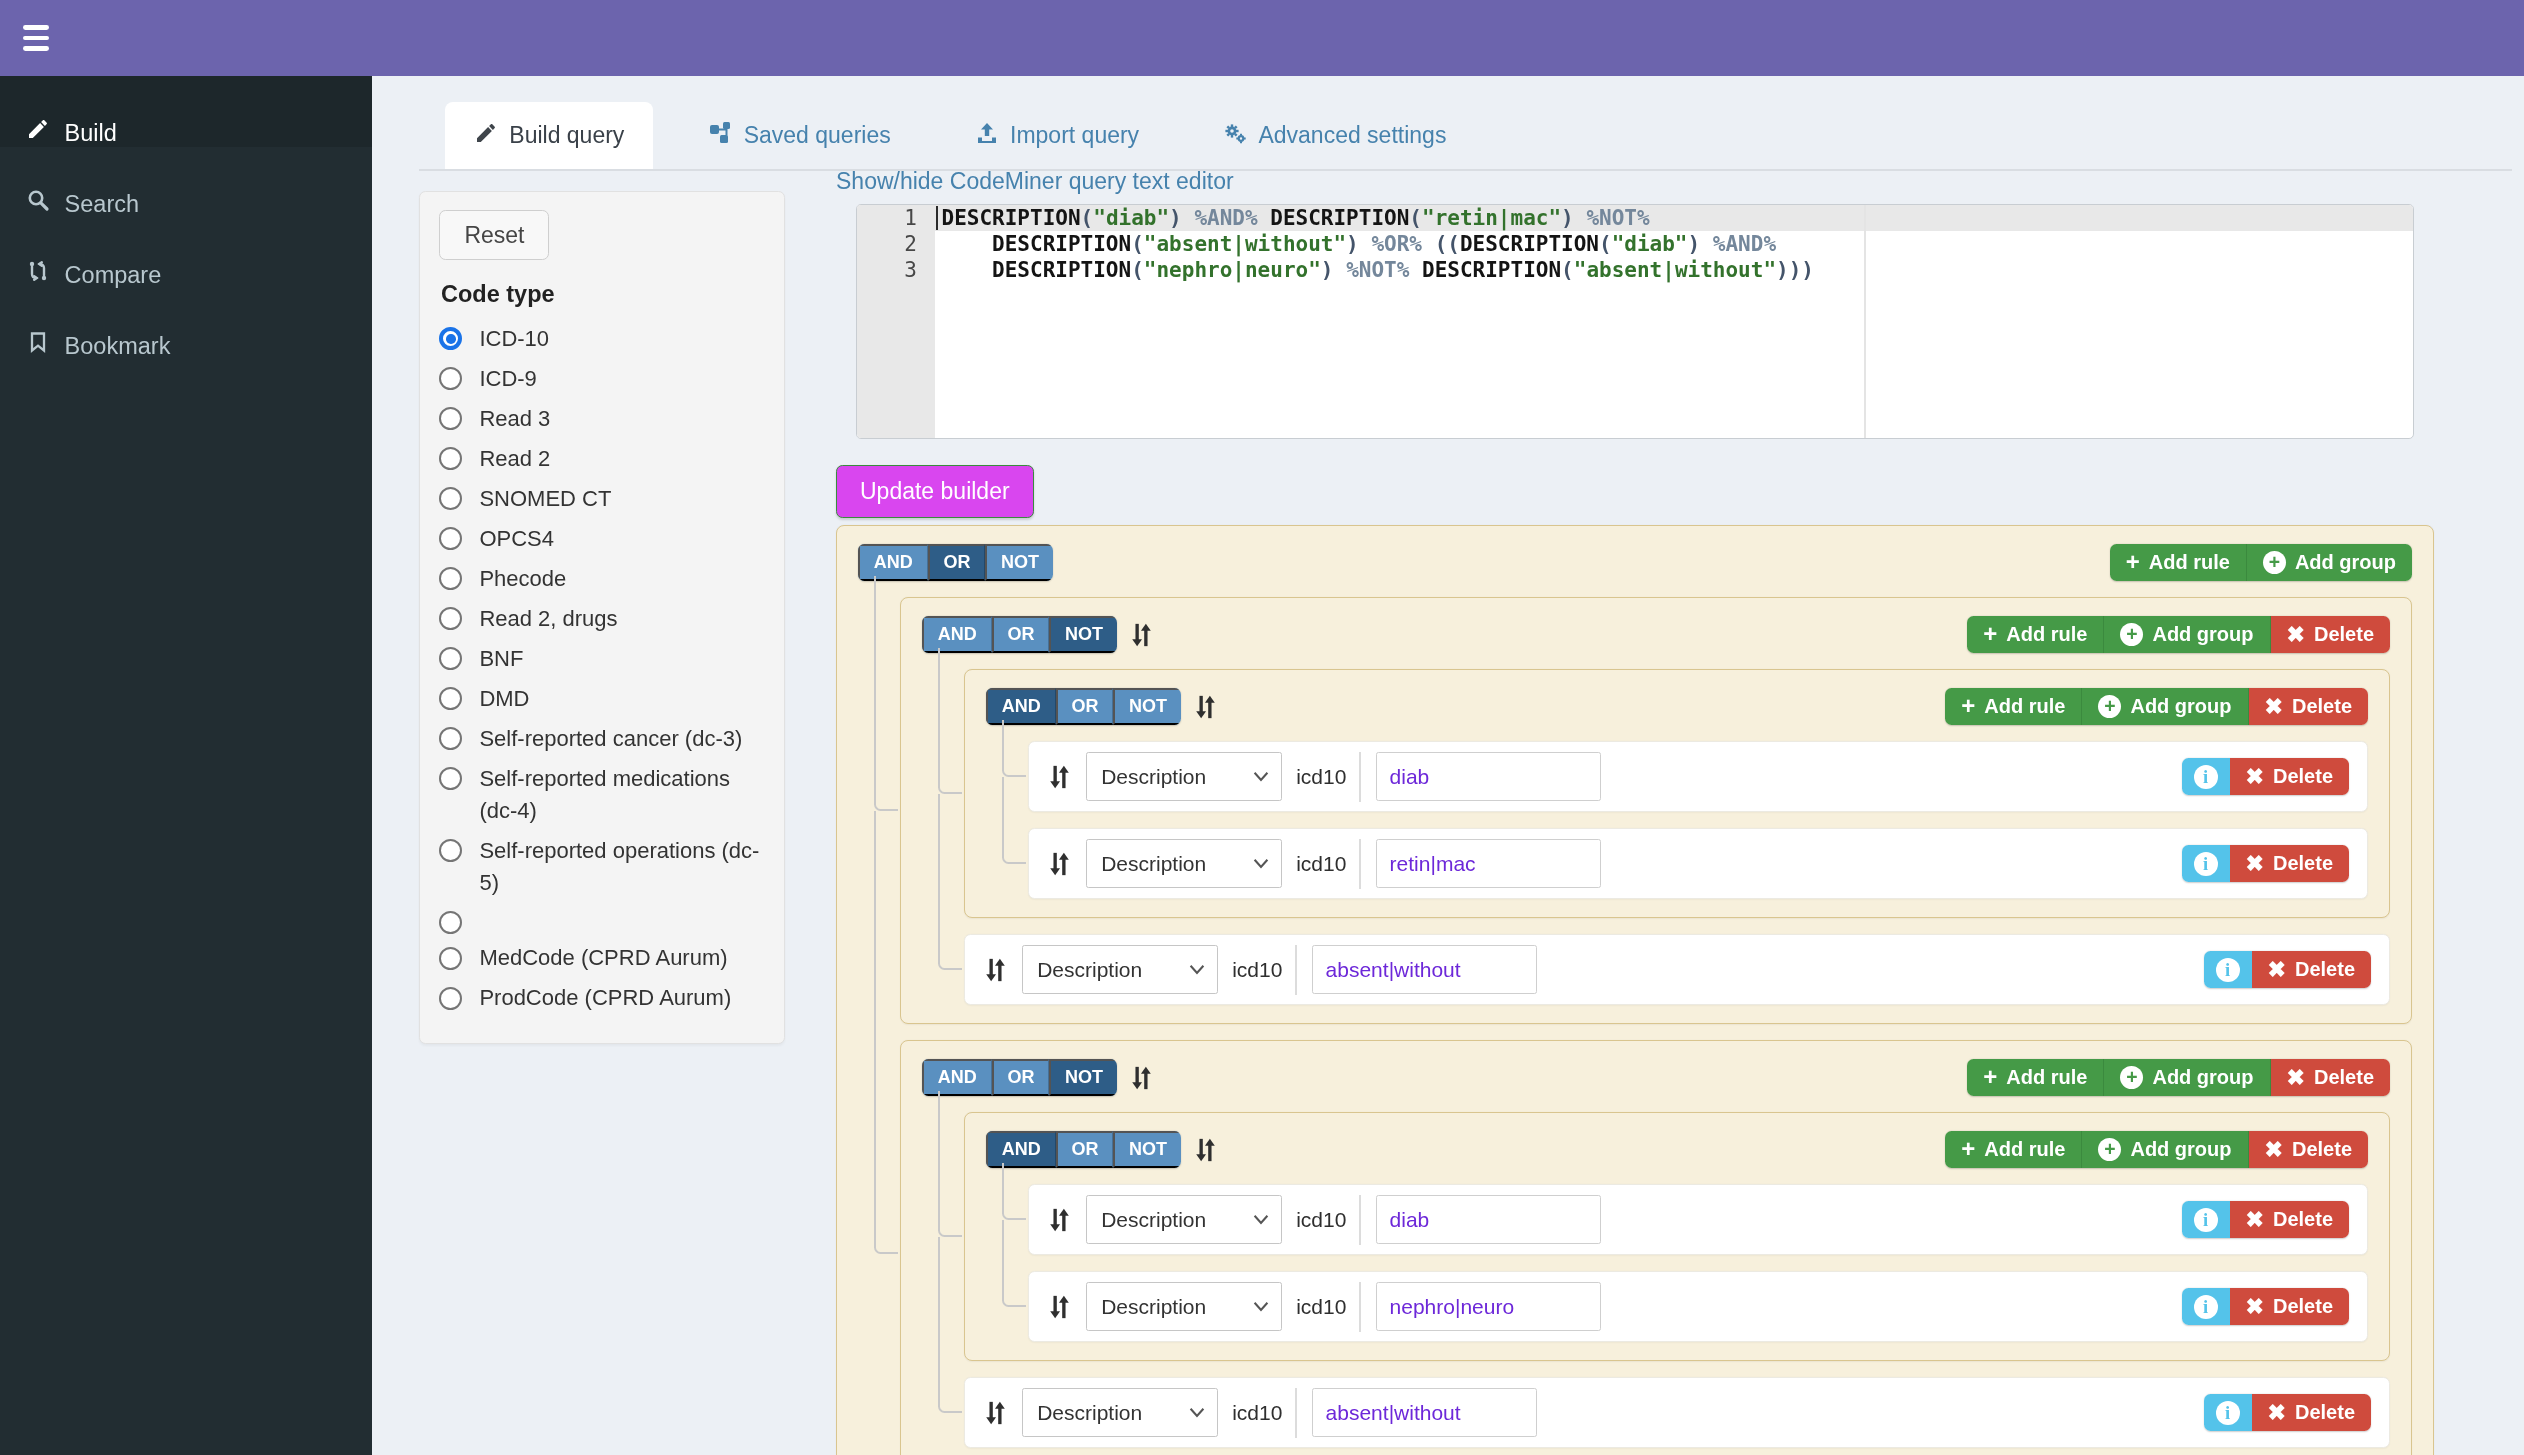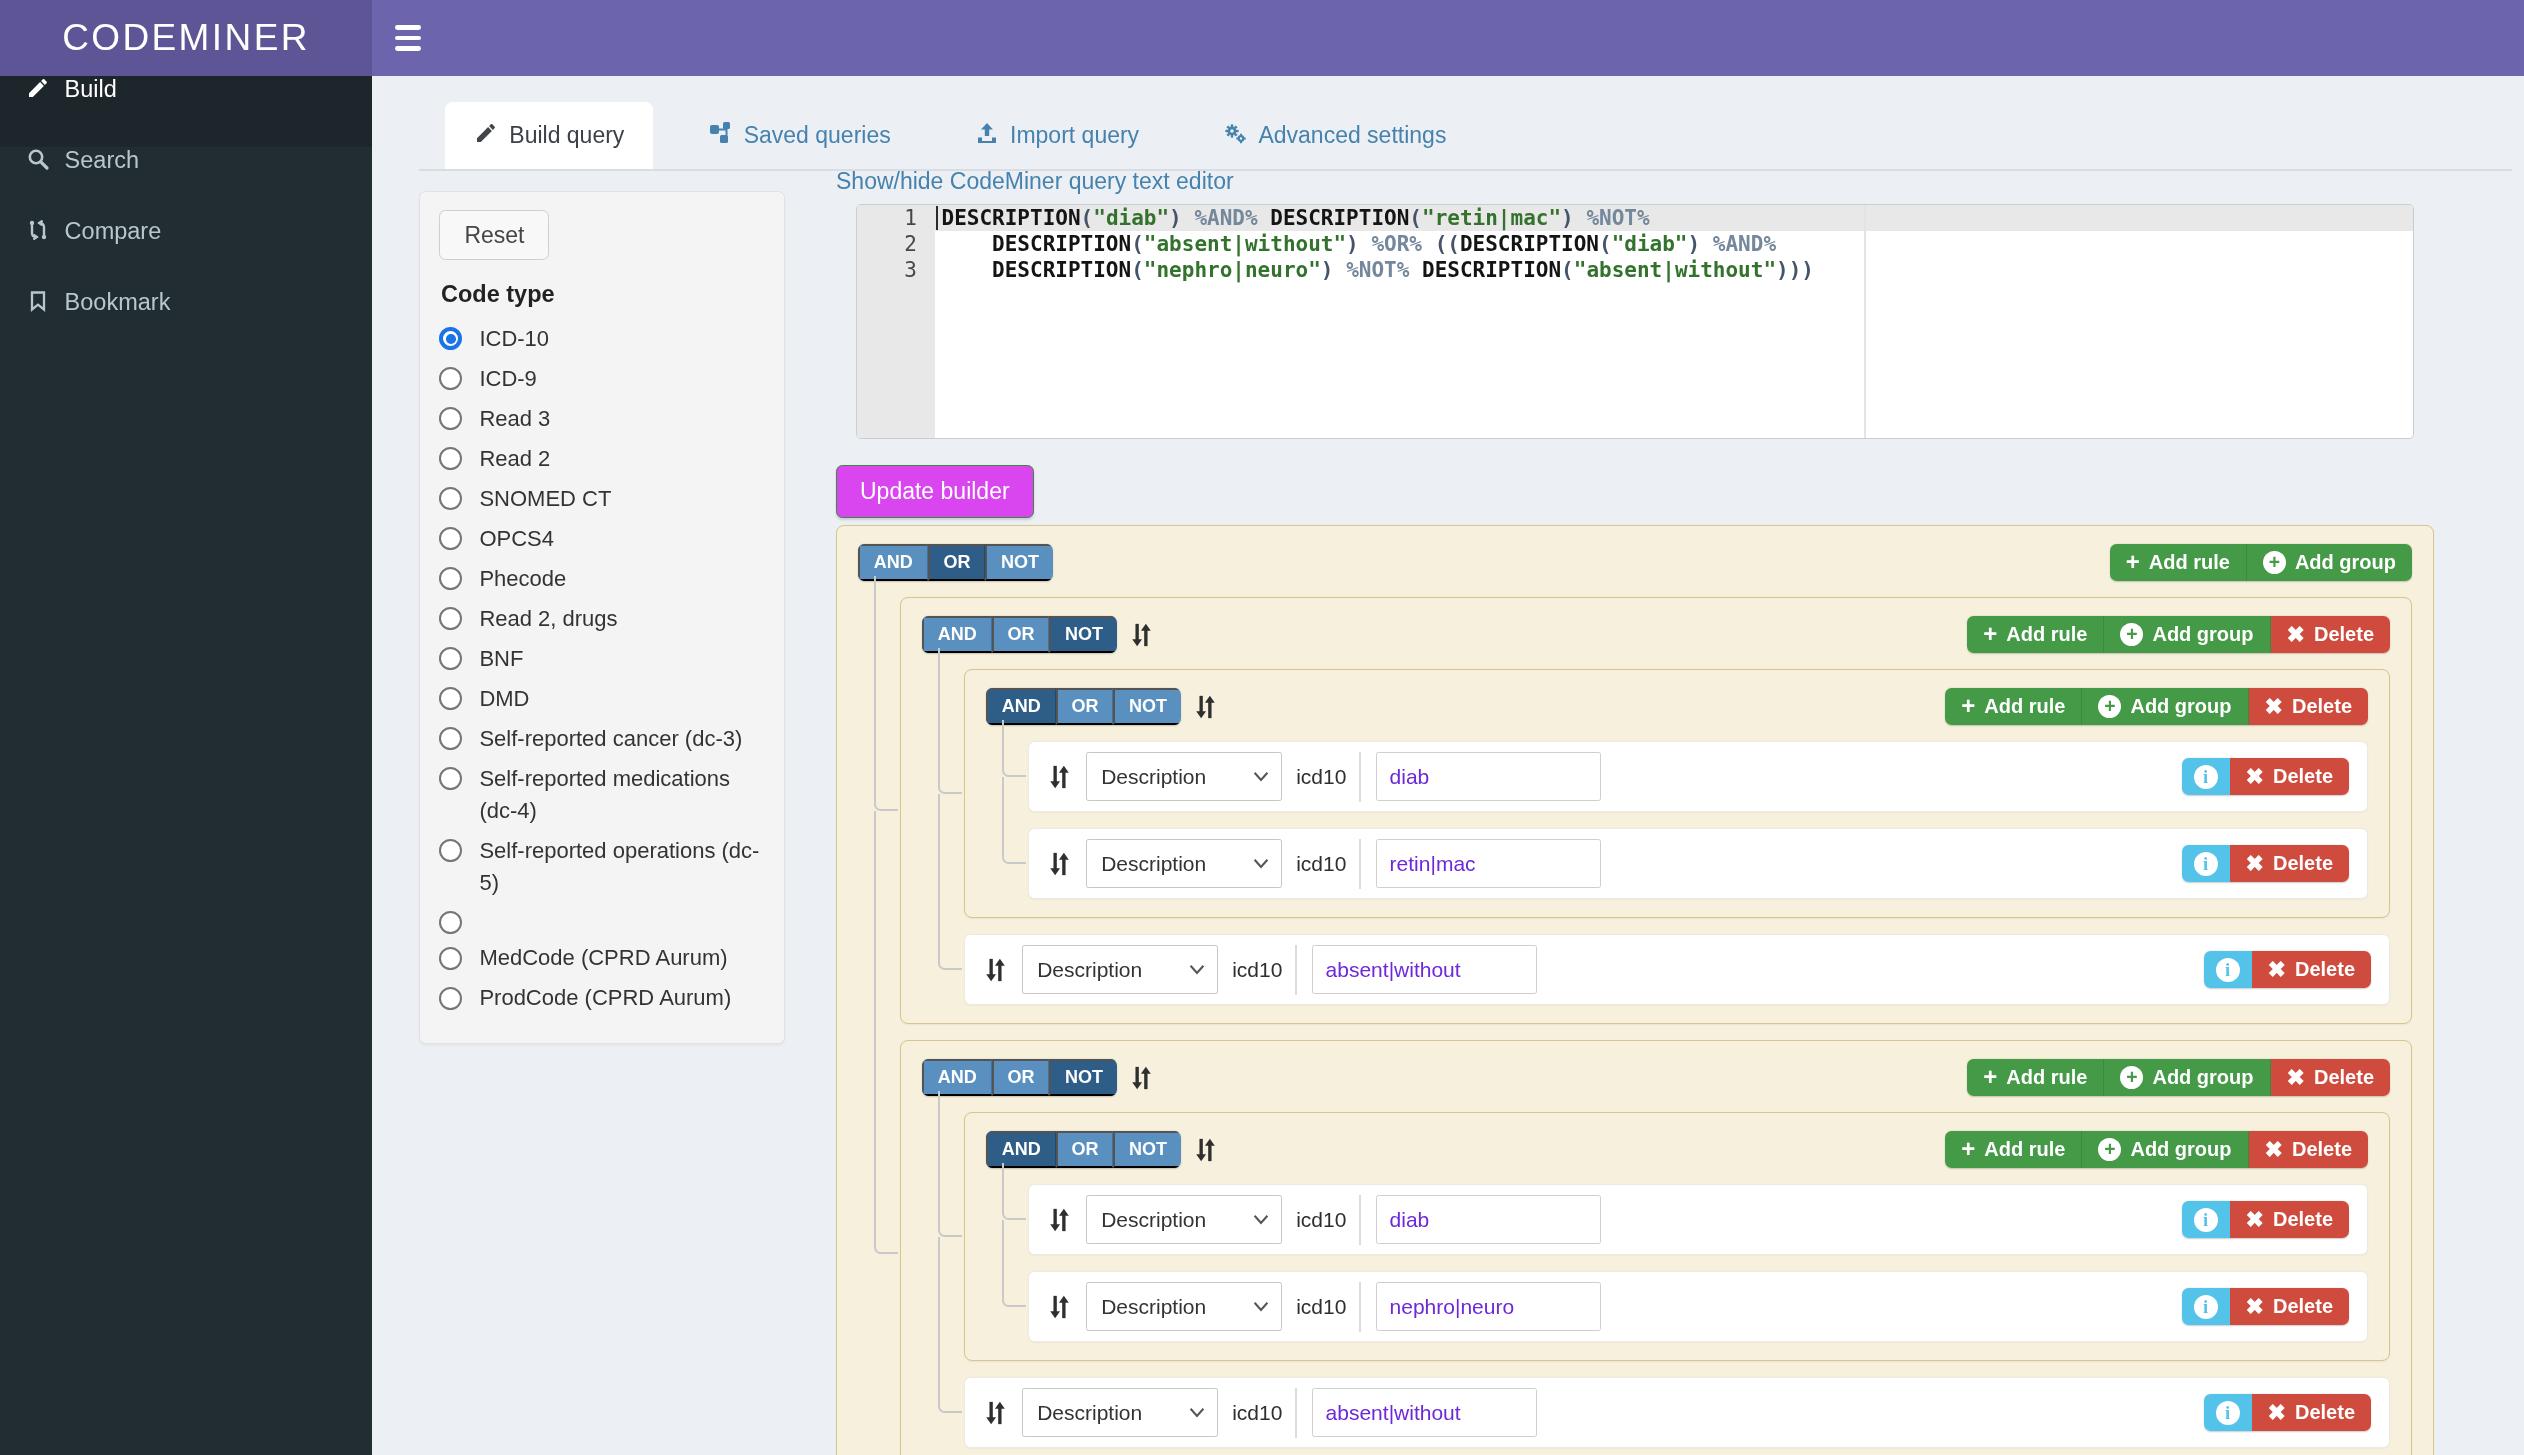--- a/index.html
+++ b/index.html
@@ -10,21 +10,21 @@
   }
   
   .header{position:absolute;left:0;top:0;width:2525px;height:76px;display:flex;}
   .logo{width:372px;height:76px;background:#5d5596;display:flex;align-items:center;justify-content:center;}
   .logo-text{color:#ffffff;font-size:37px;font-weight:300;letter-spacing:2.4px;}
   .navbar{flex:1;background:#6c64ad;display:flex;align-items:center;}
   .hamburger{margin-left:23px;width:52px;height:52px;display:flex;flex-direction:column;justify-content:center;gap:5.7px;cursor:pointer;}
   .hamburger span{display:block;width:26px;height:4.9px;background:#fff;border-radius:2.4px;}
   
   .sidebar{position:absolute;left:0;top:76px;width:372px;height:1380px;background:#222d32;}
-  .side-item{height:71px;display:flex;align-items:flex-start;gap:14.6px;padding-left:26px;color:#b8c7ce;font-size:23.5px;cursor:pointer;}
+  .side-item{height:71px;display:flex;align-items:flex-end;gap:14.6px;padding-left:26px;color:#b8c7ce;font-size:23.5px;cursor:pointer;}
   .side-item.active{background:#1d272b;color:#ffffff;}
   .side-item svg{flex:0 0 auto;}
   
   .tabbar{position:absolute;left:419px;top:102px;width:2093px;height:67px;border-bottom:2.4px solid #d9dde2;display:flex;align-items:stretch;}
   .tab{display:flex;align-items:center;gap:11.3px;padding:0 29px;font-size:23px;color:#4682ad;cursor:pointer;white-space:nowrap;margin-left:26px;}
   .tab.active{background:#ffffff;border-radius:8px 8px 0 0;color:#3a4149;}
   .tab svg{flex:0 0 auto;}
   
   .panel{position:absolute;left:419px;top:191px;width:366px;background:#f4f4f4;border:1.6px solid #e1e1e1;border-radius:6.5px;padding:18px 19.4px 21px 19.4px;box-sizing:border-box;box-shadow:0 1.6px 2.4px rgba(0,0,0,.04);}
   .reset-btn{display:inline-block;padding:0 24px;height:50px;line-height:47px;background:#f8f8f8;border:1.6px solid #cfcfcf;border-radius:6.5px;font-size:23px;color:#454545;cursor:pointer;}
@@ -82,23 +82,20 @@
   .field-select{width:100%;height:100%;border:0.8px solid #c6c6c6;border-radius:2.4px;background:#fff;font-size:21px;color:#333;padding:0 36px 0 14.6px;appearance:none;-webkit-appearance:none;font-family:"Liberation Sans",sans-serif;}
   .select-chevron{position:absolute;right:11.3px;top:16px;pointer-events:none;}
   .code-type{font-size:21px;color:#2f2f2f;margin:0 13px 0 14.6px;}
   .vdivider{width:1.6px;height:50px;background:#dcdcdc;margin-right:14.6px;flex:0 0 auto;}
   .value-input{width:225px;height:49px;border:0.8px solid #cfcfcf;border-radius:2.4px;font-size:21px;color:#6d28d9;padding:0 13px;box-sizing:border-box;font-family:"Liberation Sans",sans-serif;}
 </style>
 </head>
 <body>
 
 <div class="header">
-  <div class="logo">
-    <span class="logo-text">CODEMINER</span>
-  </div>
   <div class="navbar">
     <div class="hamburger">
         <span></span>
         <span></span>
         <span></span>
       </div>
   </div>
 </div>
 
 <div class="sidebar">

